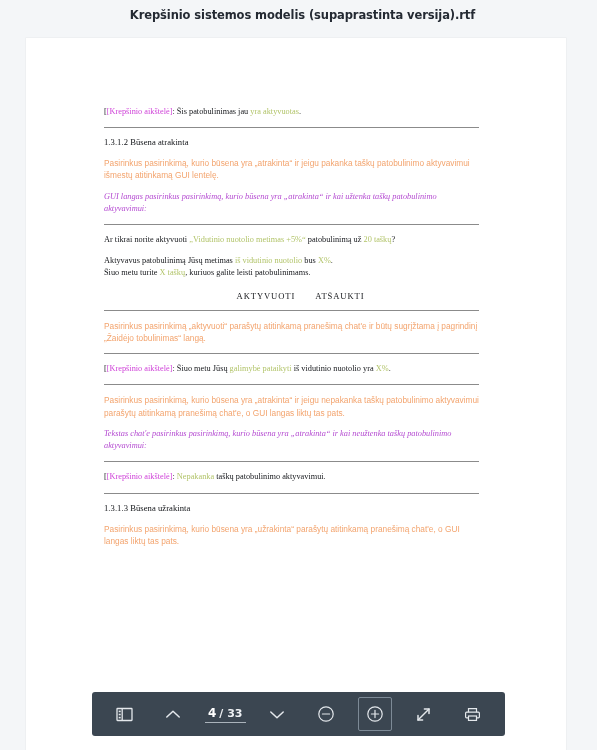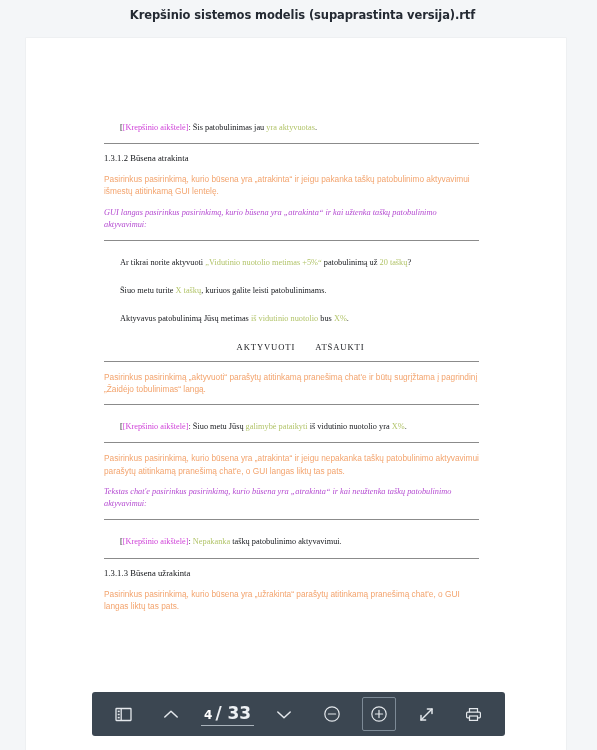--- a/index.html
+++ b/index.html
@@ -58,21 +58,21 @@
     top: 68px;
     width: 375px;
   }
 
   
   .doc-line, .doc-para {
     font-family: "Liberation Serif", "DejaVu Serif", serif;
     font-size: 8.3px;
     line-height: 12.1px;
     color: #16181c;
-    margin: 16px;
+    margin: 0;
   }
 
   .blk { margin-bottom: 9px; }
 
   .c-pink   { color: #cf42d8; }
   .c-green  { color: #b2c46a; }
 
   .para-orange {
     color: #f3a46e;
     font-family: Liberation Sans, sans-serif;
@@ -160,21 +160,21 @@
     cursor: text;
   }
   .page-current {
     font-family: "DejaVu Sans", sans-serif;
     font-size: 12px;
     font-weight: bold;
     color: #ffffff;
   }
   .page-total {
     font-family: "DejaVu Sans", sans-serif;
-    font-size: 17px;
+    font-size: 11px;
     font-weight: bold;
     color: #eef1f4;
   }
 </style>
 </head>
 <body>
 
 <div class="viewer-header">
   <div class="viewer-title">Krepšinio sistemos modelis (supaprastinta versija).rtf</div>
 </div>
@@ -195,25 +195,25 @@
 
       <p class="para-purple blk">GUI langas pasirinkus pasirinkimą, kurio būsena yra „atrakinta“ ir kai užtenka taškų patobulinimo aktyvavimui:</p>
 
       <hr class="doc-rule">
 
       <p class="doc-line blk">
         <span>Ar tikrai norite aktyvuoti </span><span class="c-green">„Vidutinio nuotolio metimas +5%“</span><span> patobulinimą už </span><span class="c-green">20 taškų</span><span>?</span>
       </p>
 
       <p class="doc-line">
+        <span>Aktyvavus patobulinimą Jūsų metimas </span><span class="c-green">iš vidutinio nuotolio</span><span> bus </span><span class="c-green">X%</span><span>.</span>
+      </p>
+
+      <p class="doc-line">
         <span>Šiuo metu turite </span><span class="c-green">X taškų</span><span>, kuriuos galite leisti patobulinimams.</span>
-      </p>
-
-      <p class="doc-line">
-        <span>Aktyvavus patobulinimą Jūsų metimas </span><span class="c-green">iš vidutinio nuotolio</span><span> bus </span><span class="c-green">X%</span><span>.</span>
       </p>
 
       <div class="btn-row">
         <button class="gui-btn">AKTYVUOTI</button>
         <button class="gui-btn">ATŠAUKTI</button>
       </div>
 
       <hr class="doc-rule">
 
       <p class="para-orange blk">Pasirinkus pasirinkimą „aktyvuoti“ parašytų atitinkamą pranešimą chat'e ir būtų sugrįžtama į pagrindinį „Žaidėjo tobulinimas“ langą.</p>

